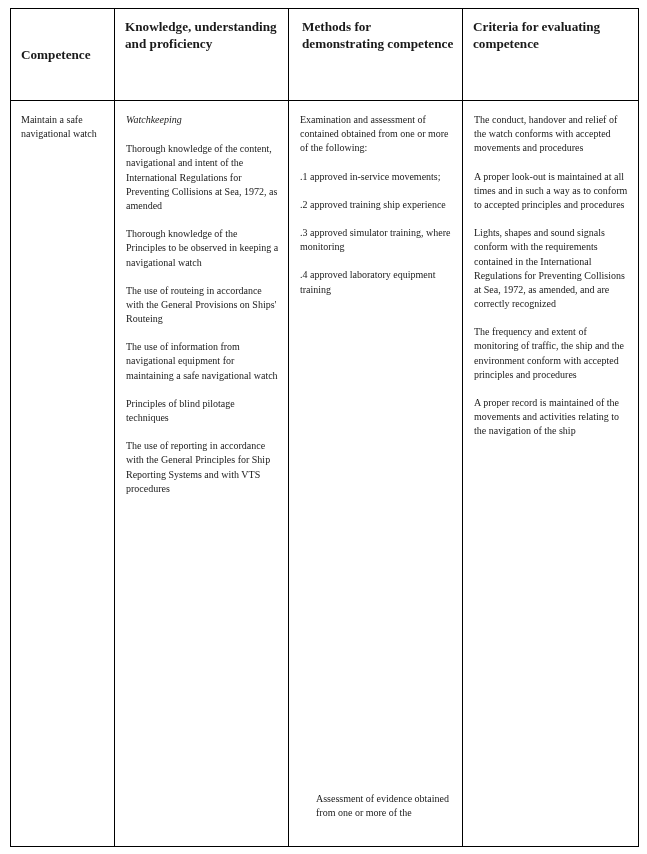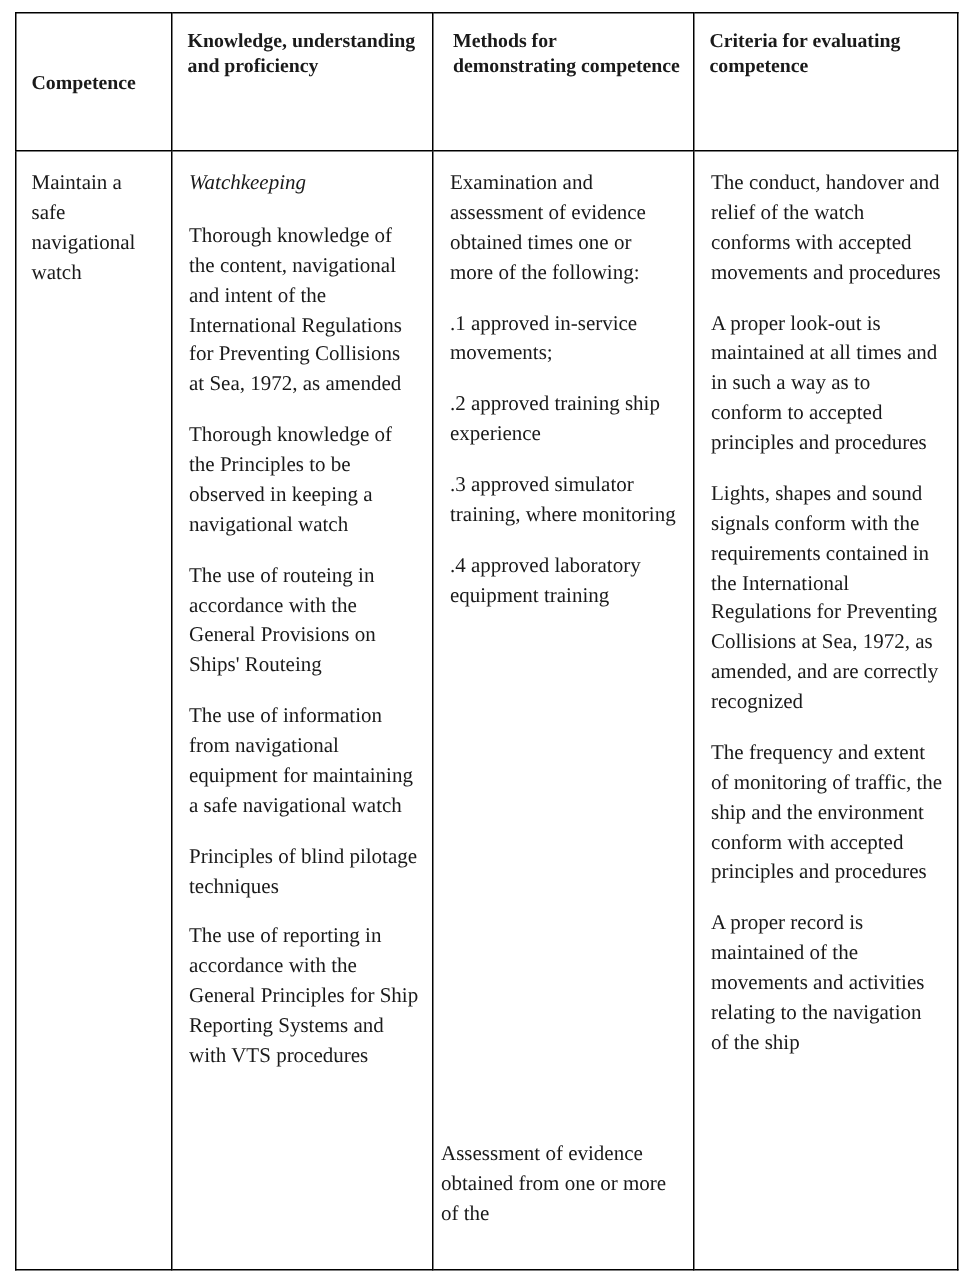--- a/index.html
+++ b/index.html
@@ -65,21 +65,21 @@
     padding-left: 13px;
   }
 
   
   tr.body-row td {
     height: 745px;
     vertical-align: top;
   }
   .cell {
     padding: 12px 9px 6px 11px;
-    font-size: 14px;
+    font-size: 10px;
     line-height: 1.42;
     position: relative;
     height: 727px;
     box-sizing: border-box;
   }
   .cell p {
     margin: 0 0 14px 0;
   }
   .cell p:last-child {
     margin-bottom: 0;
@@ -90,21 +90,21 @@
   }
   .cell.col1 {
     padding-left: 10px;
     padding-top: 12px;
   }
   .cell.col1 p {
     margin-bottom: 0;
   }
   p.bottom-block {
     position: absolute;
-    left: 5px;
+    left: 27px;
     right: 9px;
     bottom: 8px;
     margin: 0;
   }
 </style>
 </head>
 <body>
 
 <div class="page">
 
@@ -147,21 +147,21 @@
           <p>Thorough knowledge of the Principles to be observed in keeping a navigational watch</p>
           <p>The use of routeing in accordance with the General Provisions on Ships' Routeing</p>
           <p>The use of information from navigational equipment for maintaining a safe navigational watch</p>
           <p>Principles of blind pilotage techniques</p>
           <p>The use of reporting in accordance with the General Principles for Ship Reporting Systems and with VTS procedures</p>
         </div>
       </td>
 
       <td>
         <div class="cell">
-          <p>Examination and assessment of evidence obtained times one or more of the following:</p>
+          <p>Examination and assessment of contained obtained from one or more of the following:</p>
           <p>.1 approved in-service movements;</p>
           <p>.2 approved training ship experience</p>
           <p>.3 approved simulator training, where monitoring</p>
           <p>.4 approved laboratory equipment training</p>
           <p class="bottom-block">Assessment of evidence obtained from one or more of the</p>
         </div>
       </td>
 
       <td>
         <div class="cell">

